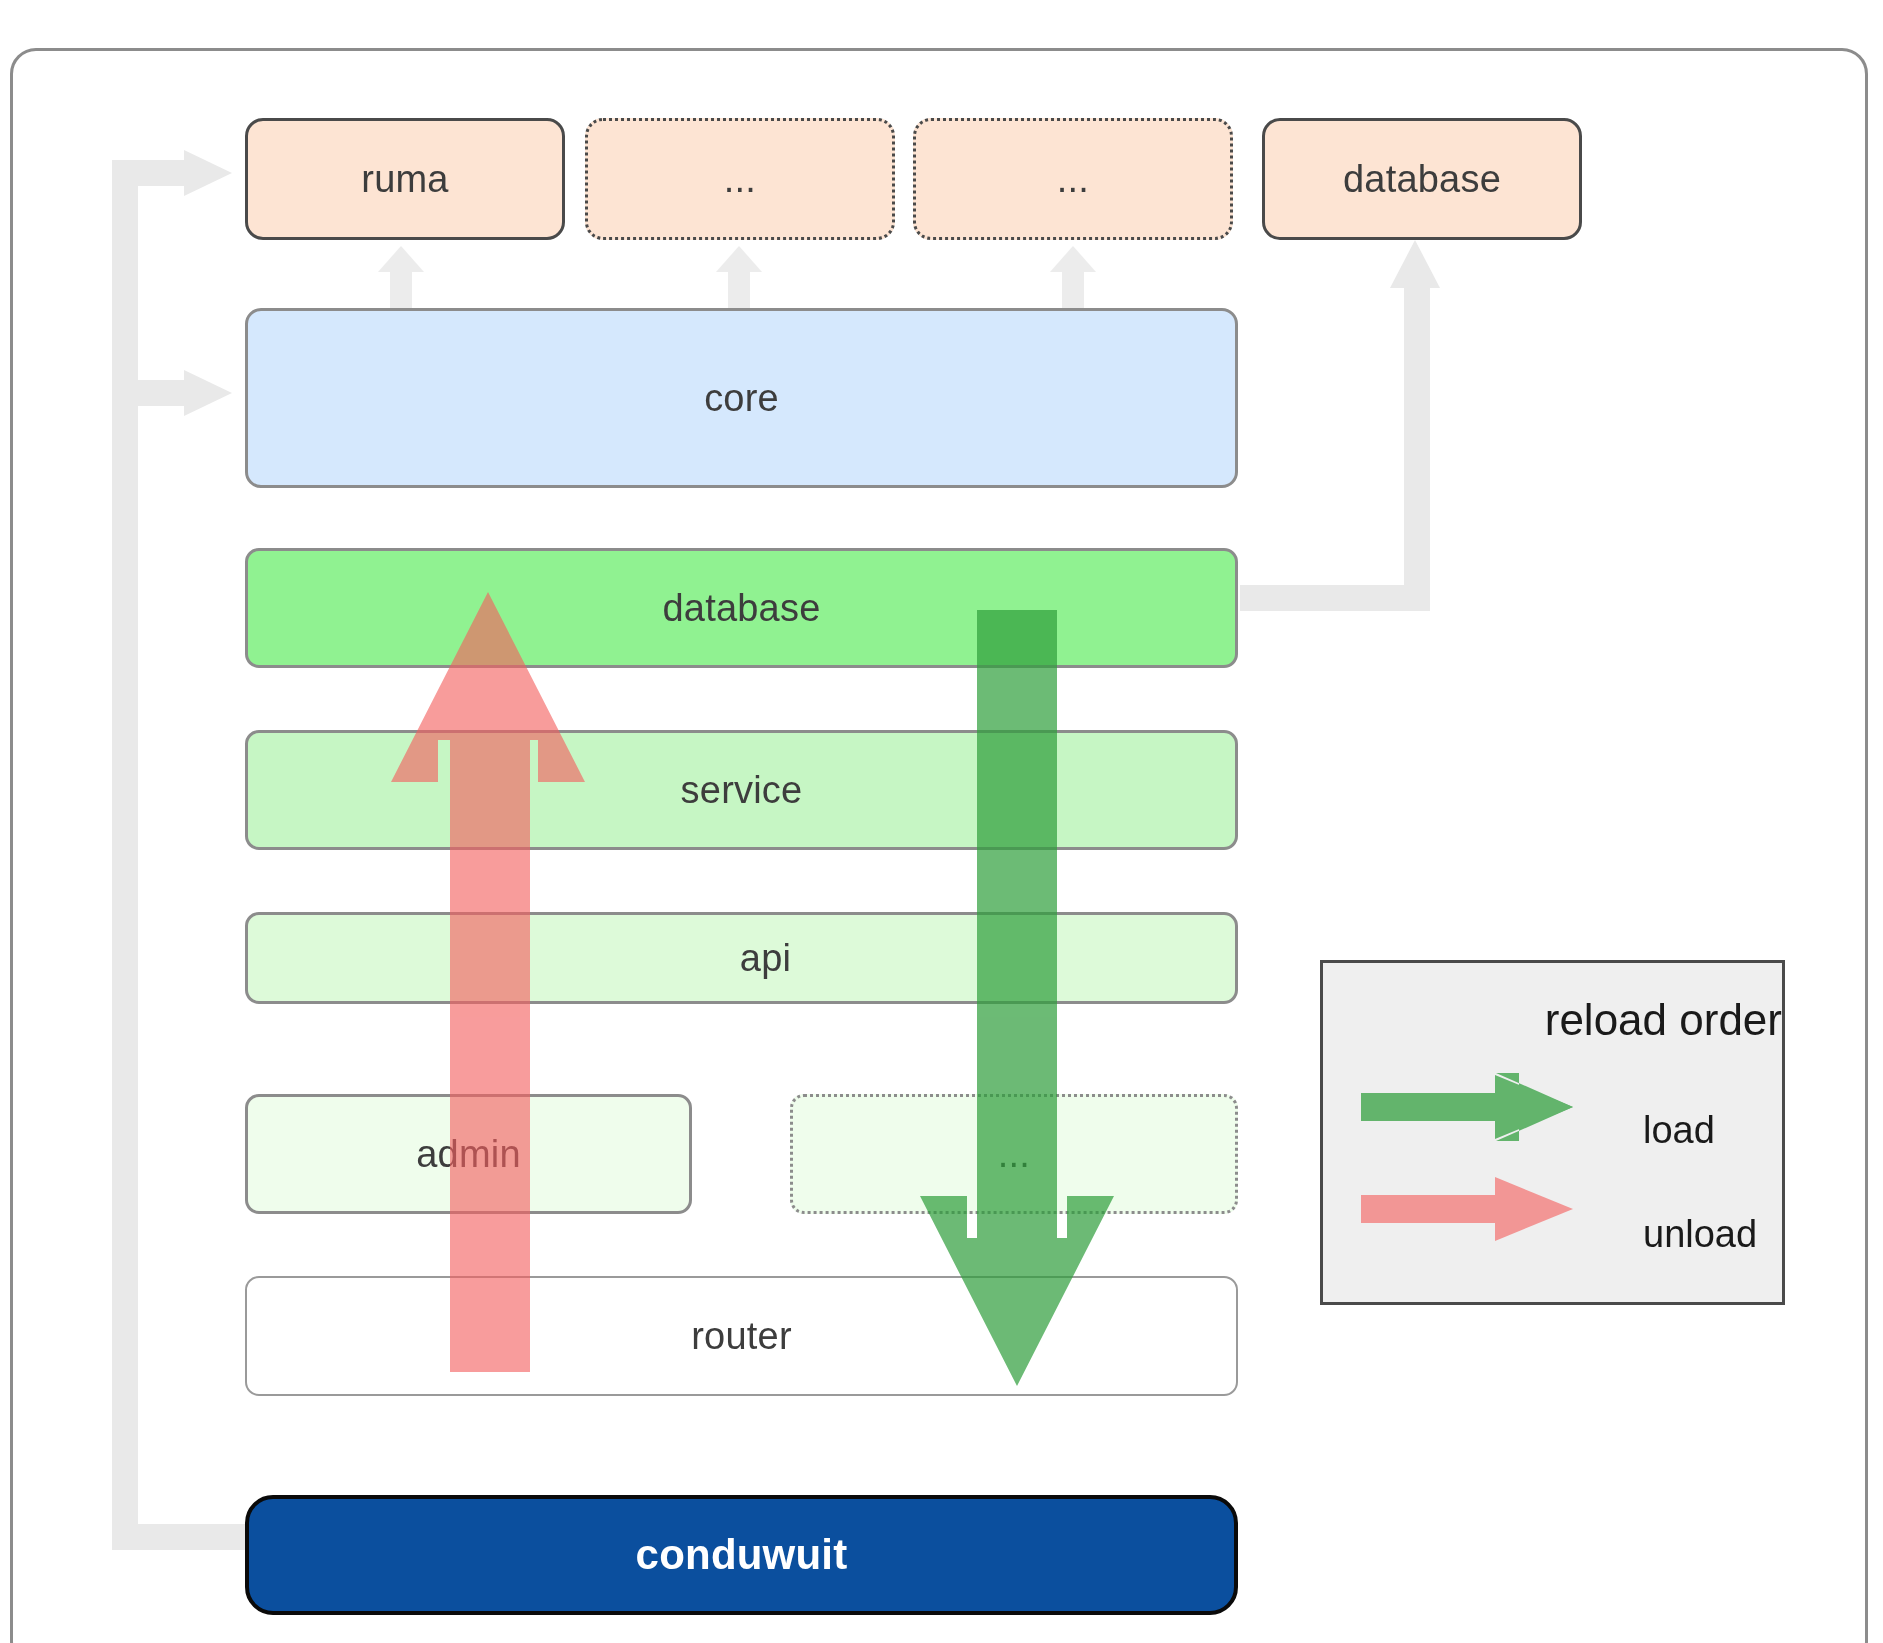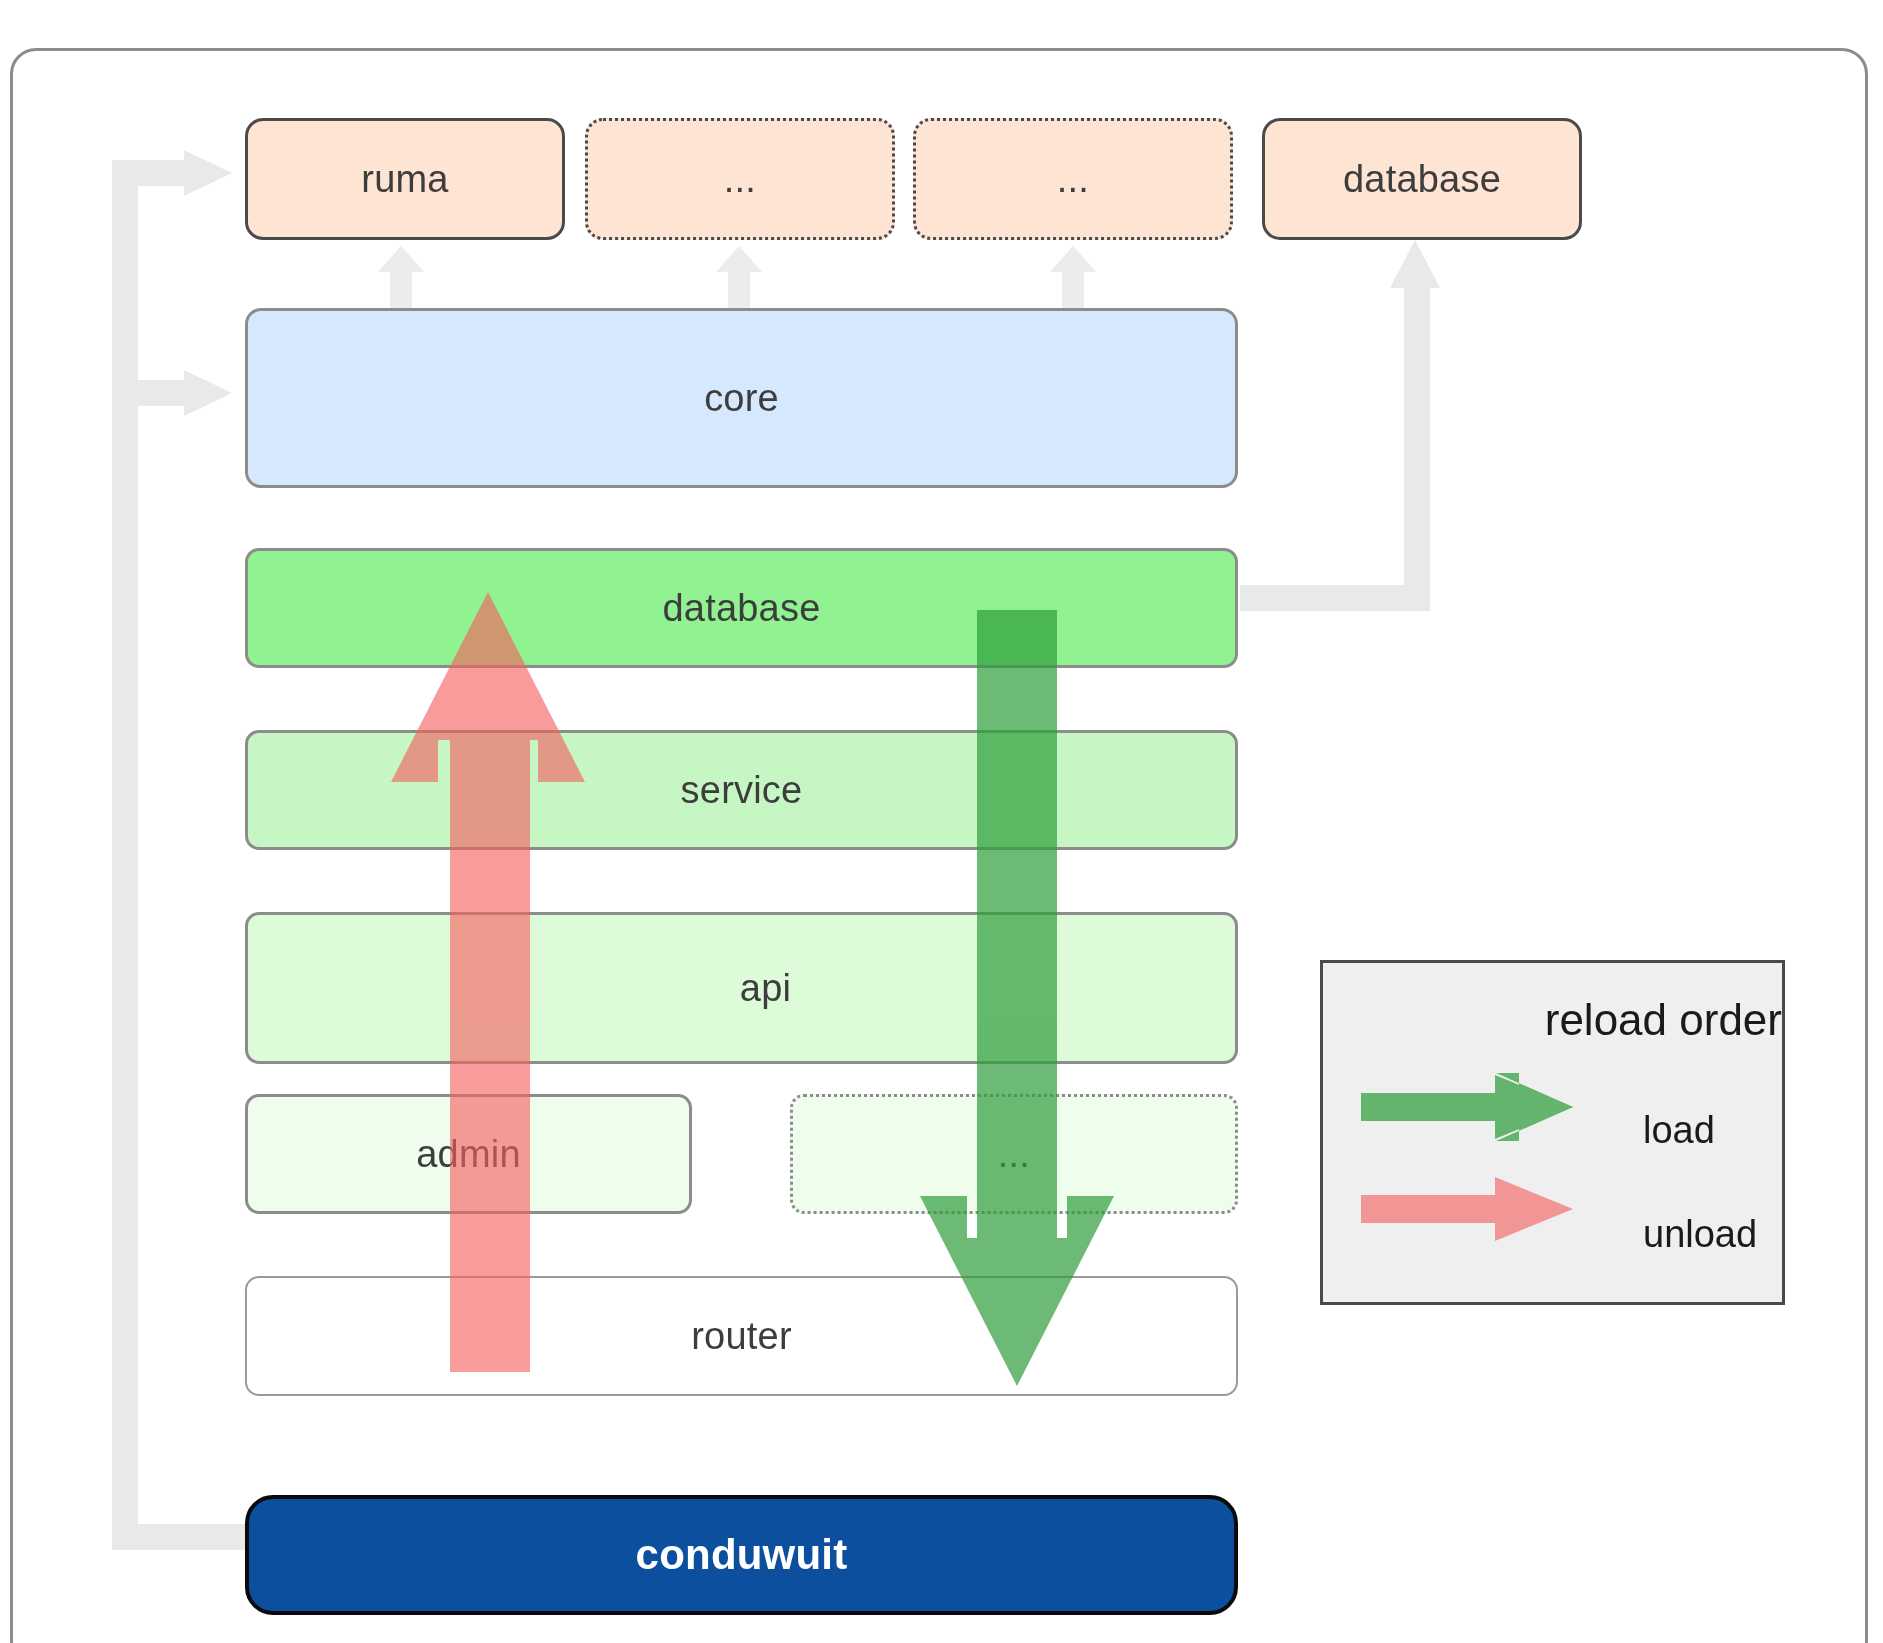--- a/index.html
+++ b/index.html
@@ -150,21 +150,21 @@
   </div>
 
   <div class="node core" style="left:245px;top:268px;width:993px;height:180px;">
     <span class="lbl">core</span>
   </div>
 
   <div class="node service" style="left:245px;top:690px;width:993px;height:120px;">
     <span class="lbl">service</span>
   </div>
 
-  <div class="node api" style="left:245px;top:872px;width:993px;height:152px;padding-left:48px;">
+  <div class="node api" style="left:245px;top:872px;width:993px;height:92px;padding-left:48px;">
     <span class="lbl">api</span>
   </div>
 
   <div class="node admin" style="left:245px;top:1054px;width:447px;height:120px;">
     <span class="lbl">admin</span>
   </div>
 
   <div class="node dots-lvl" style="left:790px;top:1054px;width:448px;height:120px;">
     <span class="lbl">...</span>
   </div>

